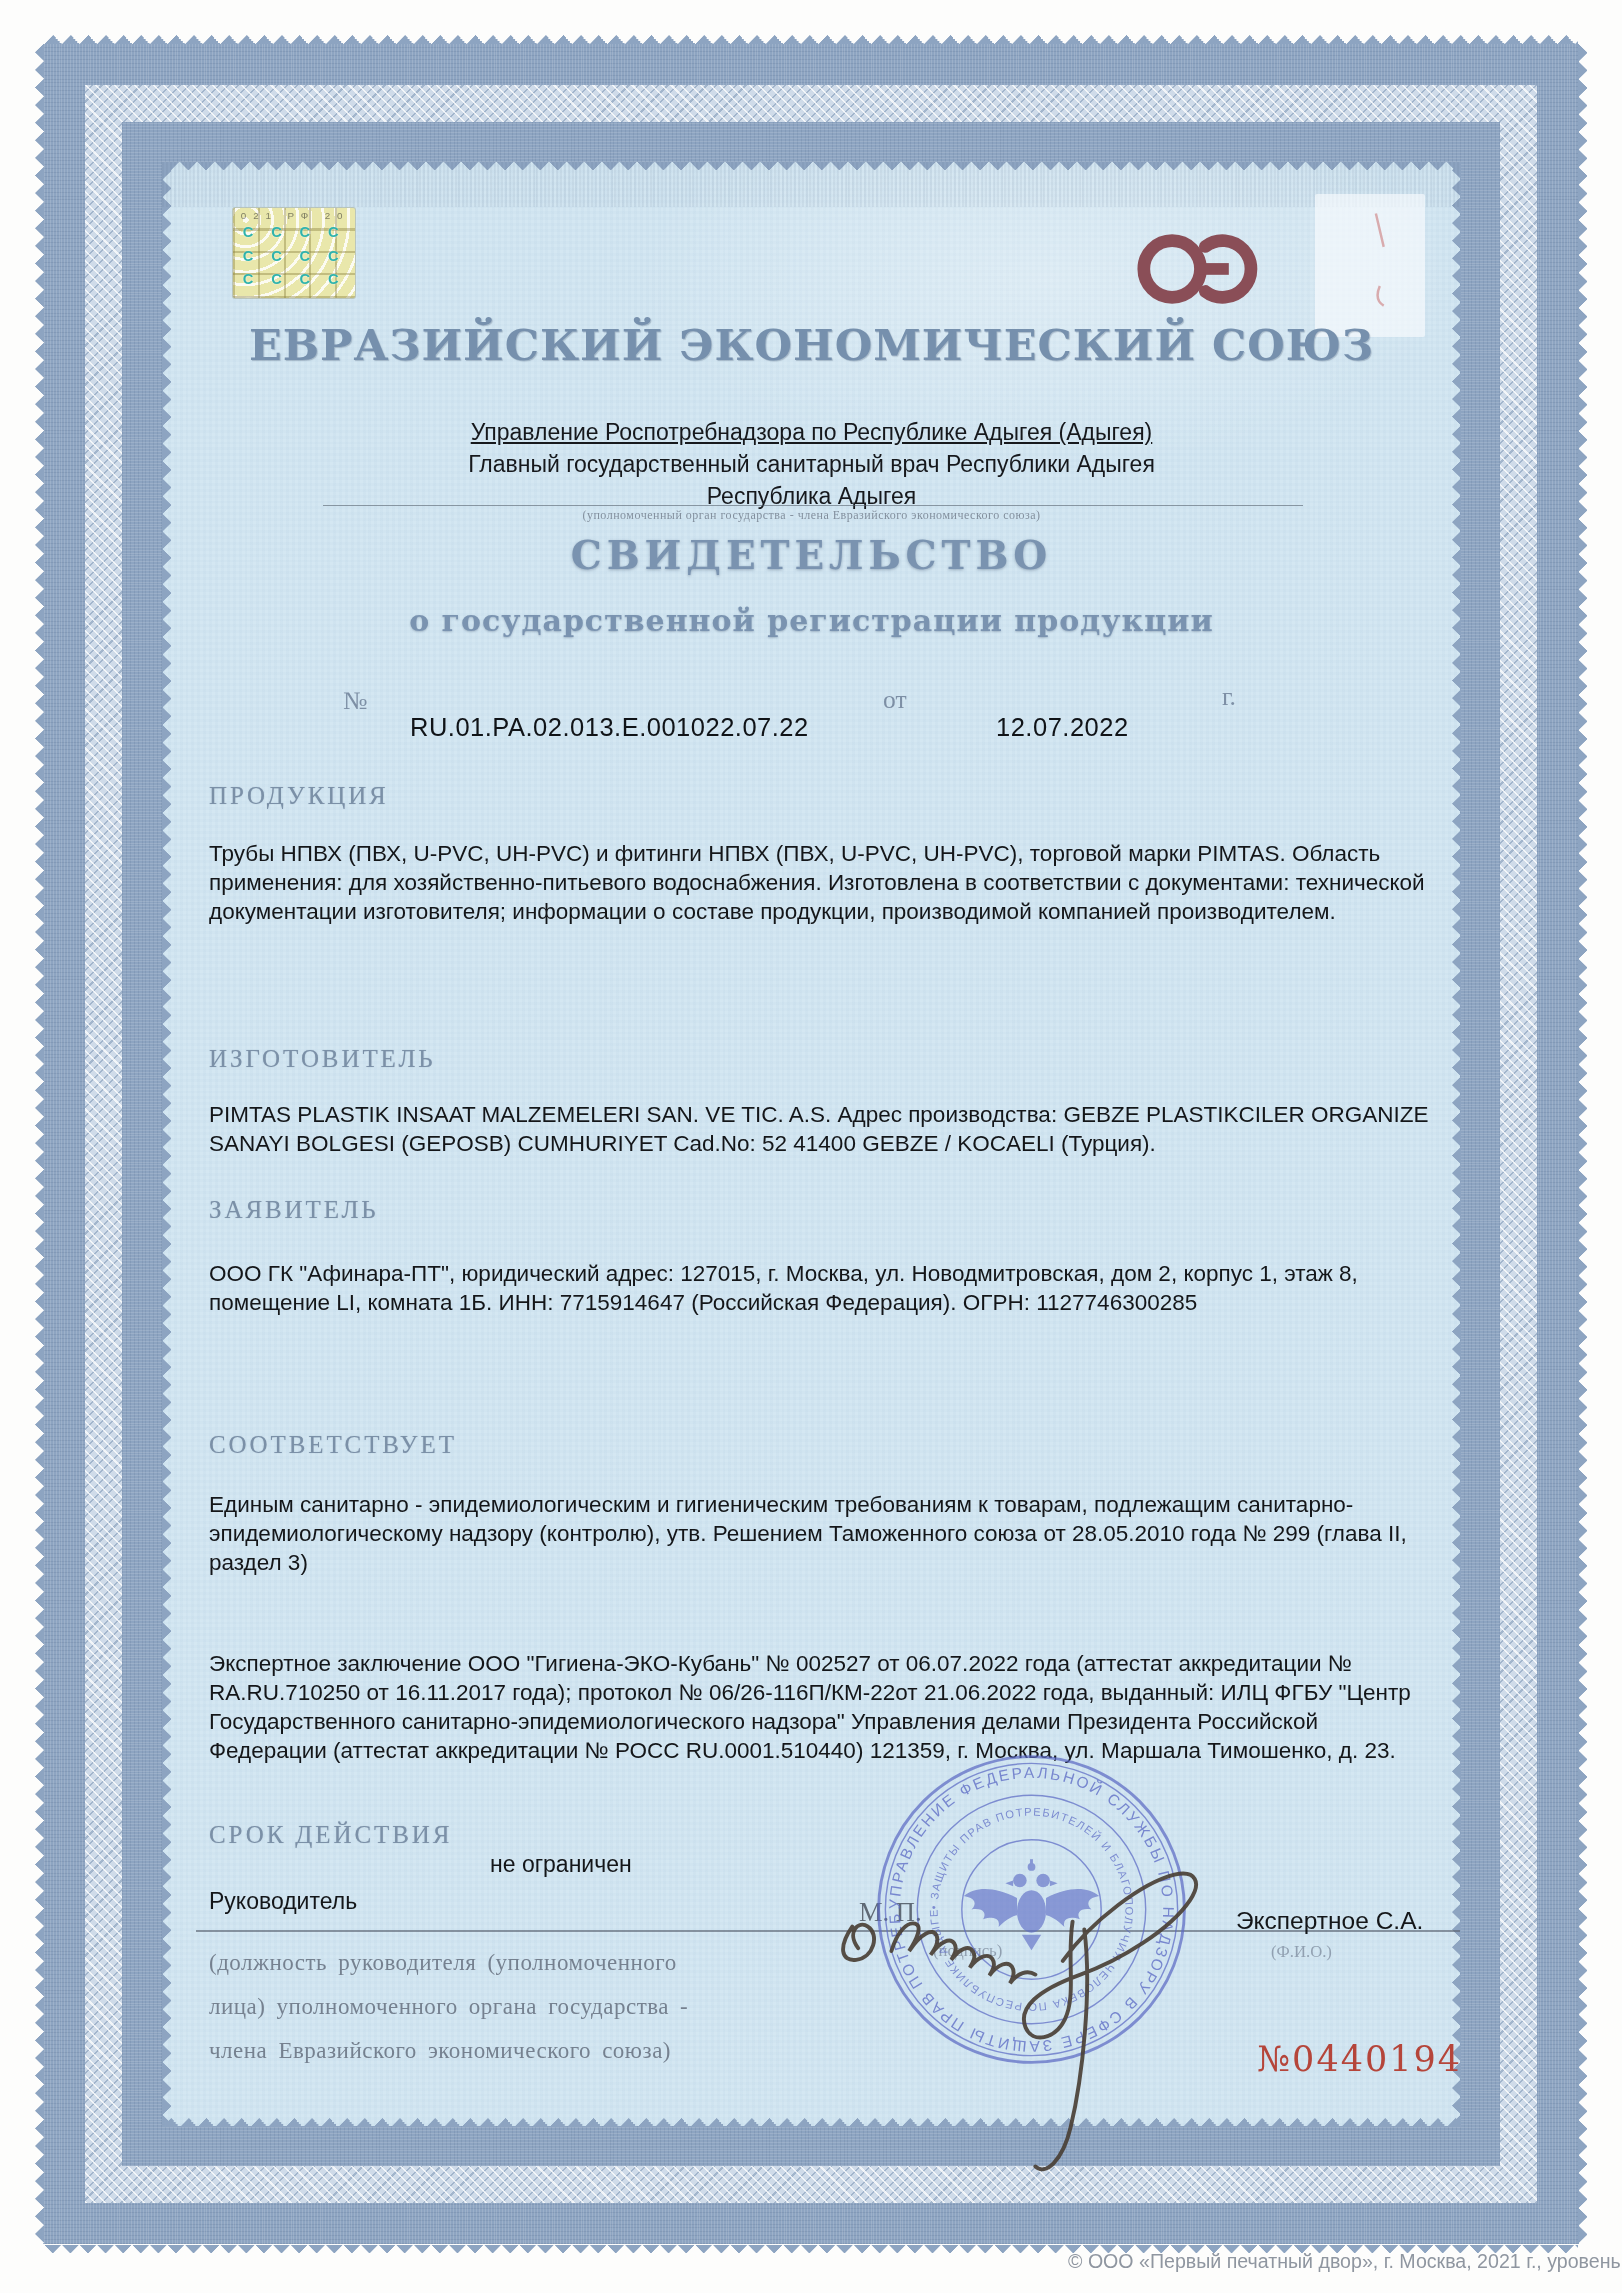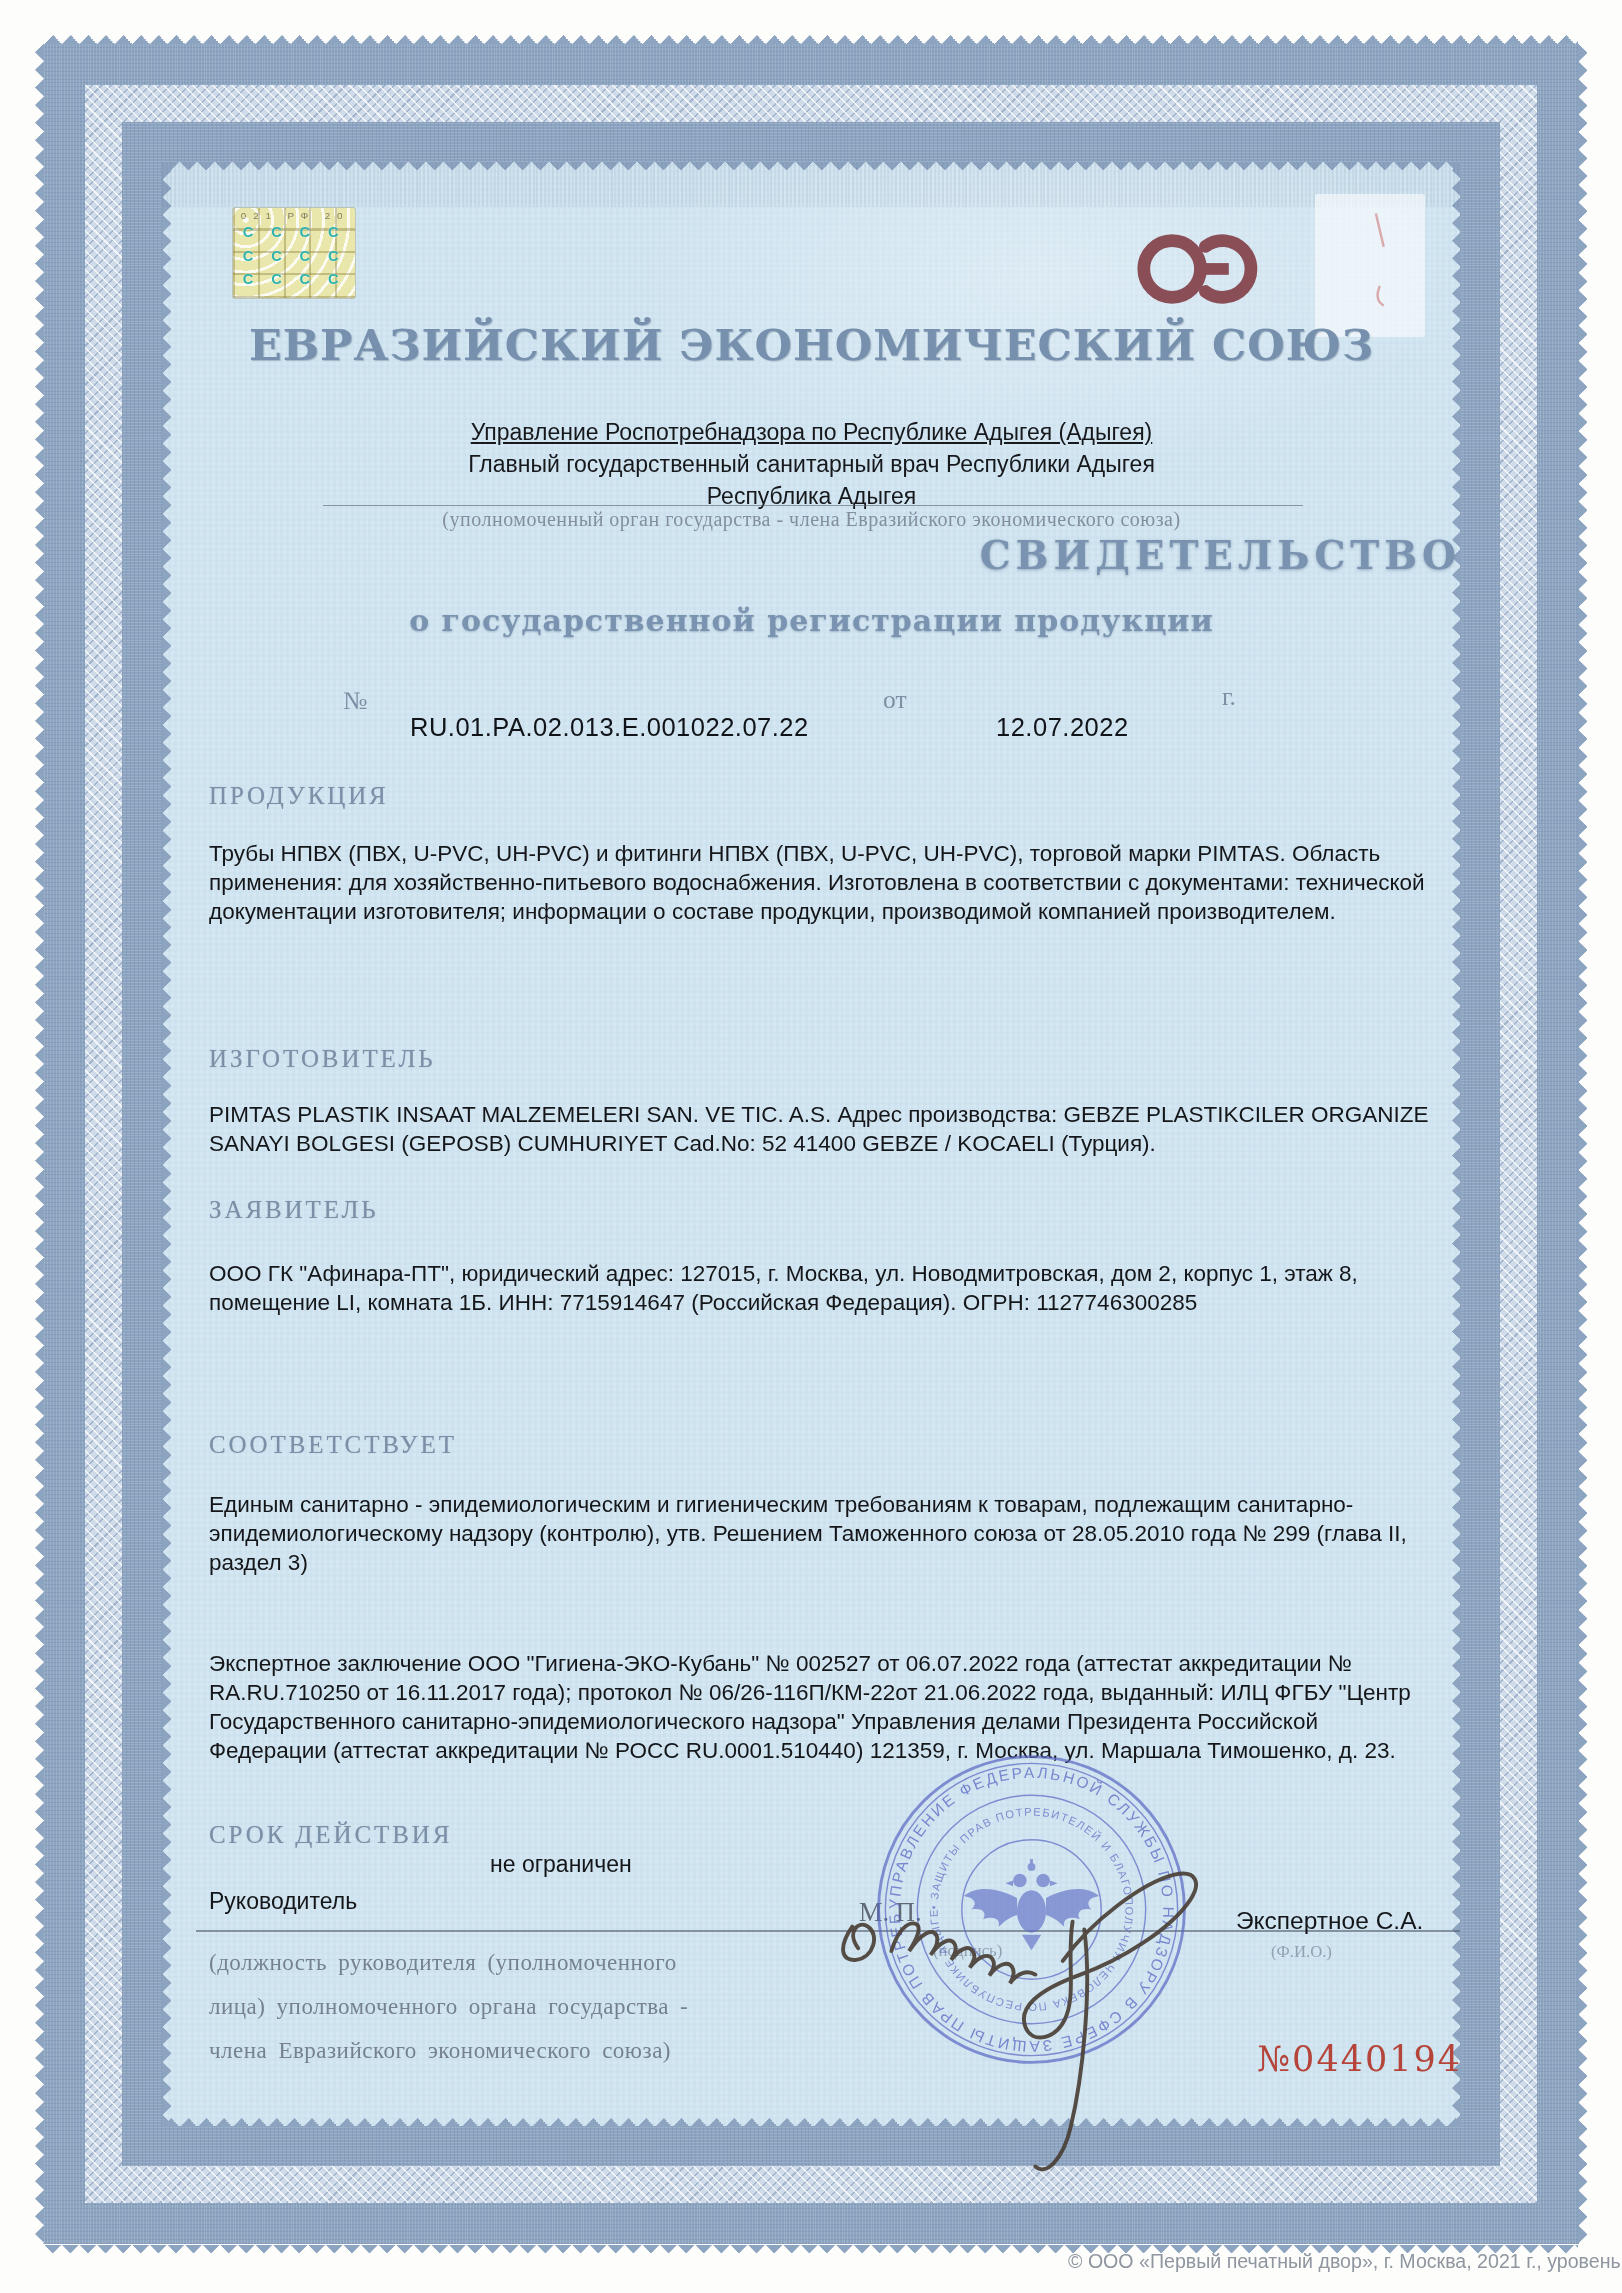--- a/index.html
+++ b/index.html
@@ -40,23 +40,23 @@
   #hologram .holo-letters{color:#2fb3ac;font-weight:bold;font-size:14.7px;line-height:23.5px;
      word-spacing:13.7px;padding-left:9.8px;text-shadow:0 0 2px rgba(255,255,255,.8);}
   #eaeu-logo{position:absolute;left:1135px;top:220px;width:129px;height:94px;}
   #white-patch{position:absolute;left:1315px;top:194px;width:110px;height:143px;
      background:rgba(248,251,253,.68);border-radius:2px;}
   
   .center-band{position:absolute;left:162px;width:1299px;text-align:center;}
   .union-title{top:320px;font-family:"DejaVu Serif",serif;font-weight:bold;font-size:43px;
      letter-spacing:1px;color:#7690ad;text-shadow:1px 1px 1px rgba(80,100,125,.35);}
   .auth{font-size:23px;color:#16181c;line-height:32px;}
-  .auth-caption{top:508px;font-family:"Liberation Serif",serif;font-size:20px;color:#75808f;opacity:.85;letter-spacing:0.5px;}
+  .auth-caption{top:508px;font-family:"Liberation Serif",serif;font-size:12px;color:#75808f;opacity:.85;letter-spacing:0.5px;}
   .doc-title{top:532px;font-family:"DejaVu Serif",serif;font-weight:bold;font-size:39px;
-     letter-spacing:4.9px;color:#7a93b0;text-shadow:0 1px 2.9px rgba(90,110,135,.5);text-align:right;}
+     letter-spacing:4.9px;color:#7a93b0;text-shadow:0 1px 2.9px rgba(90,110,135,.5);}
   .doc-subtitle{top:603px;font-family:"DejaVu Serif",serif;font-weight:bold;font-size:30px;
      letter-spacing:1px;color:#7a93b0;text-shadow:0 1px 2px rgba(90,110,135,.4);}
   .divider{position:absolute;left:323px;top:505px;width:980px;height:1px;background:#55606c;opacity:.6;}
   .serif-label{position:absolute;font-family:"Liberation Serif",serif;color:#7d8fa5;font-size:25.5px;}
   .mono-black{position:absolute;color:#101317;font-size:25.5px;letter-spacing:0.5px;}
   .sec-h{position:absolute;left:209px;font-family:"Liberation Serif",serif;font-size:25px;
      letter-spacing:2.9px;color:#7b90a7;text-shadow:0 0 1px rgba(123,144,167,.55);}
   .sec-b{position:absolute;left:209px;width:1231px;font-size:22.5px;line-height:29px;color:#141619;}
   .plain{position:absolute;color:#141619;}
   .rule{position:absolute;height:1.5px;background:#5a6472;opacity:.65;}

